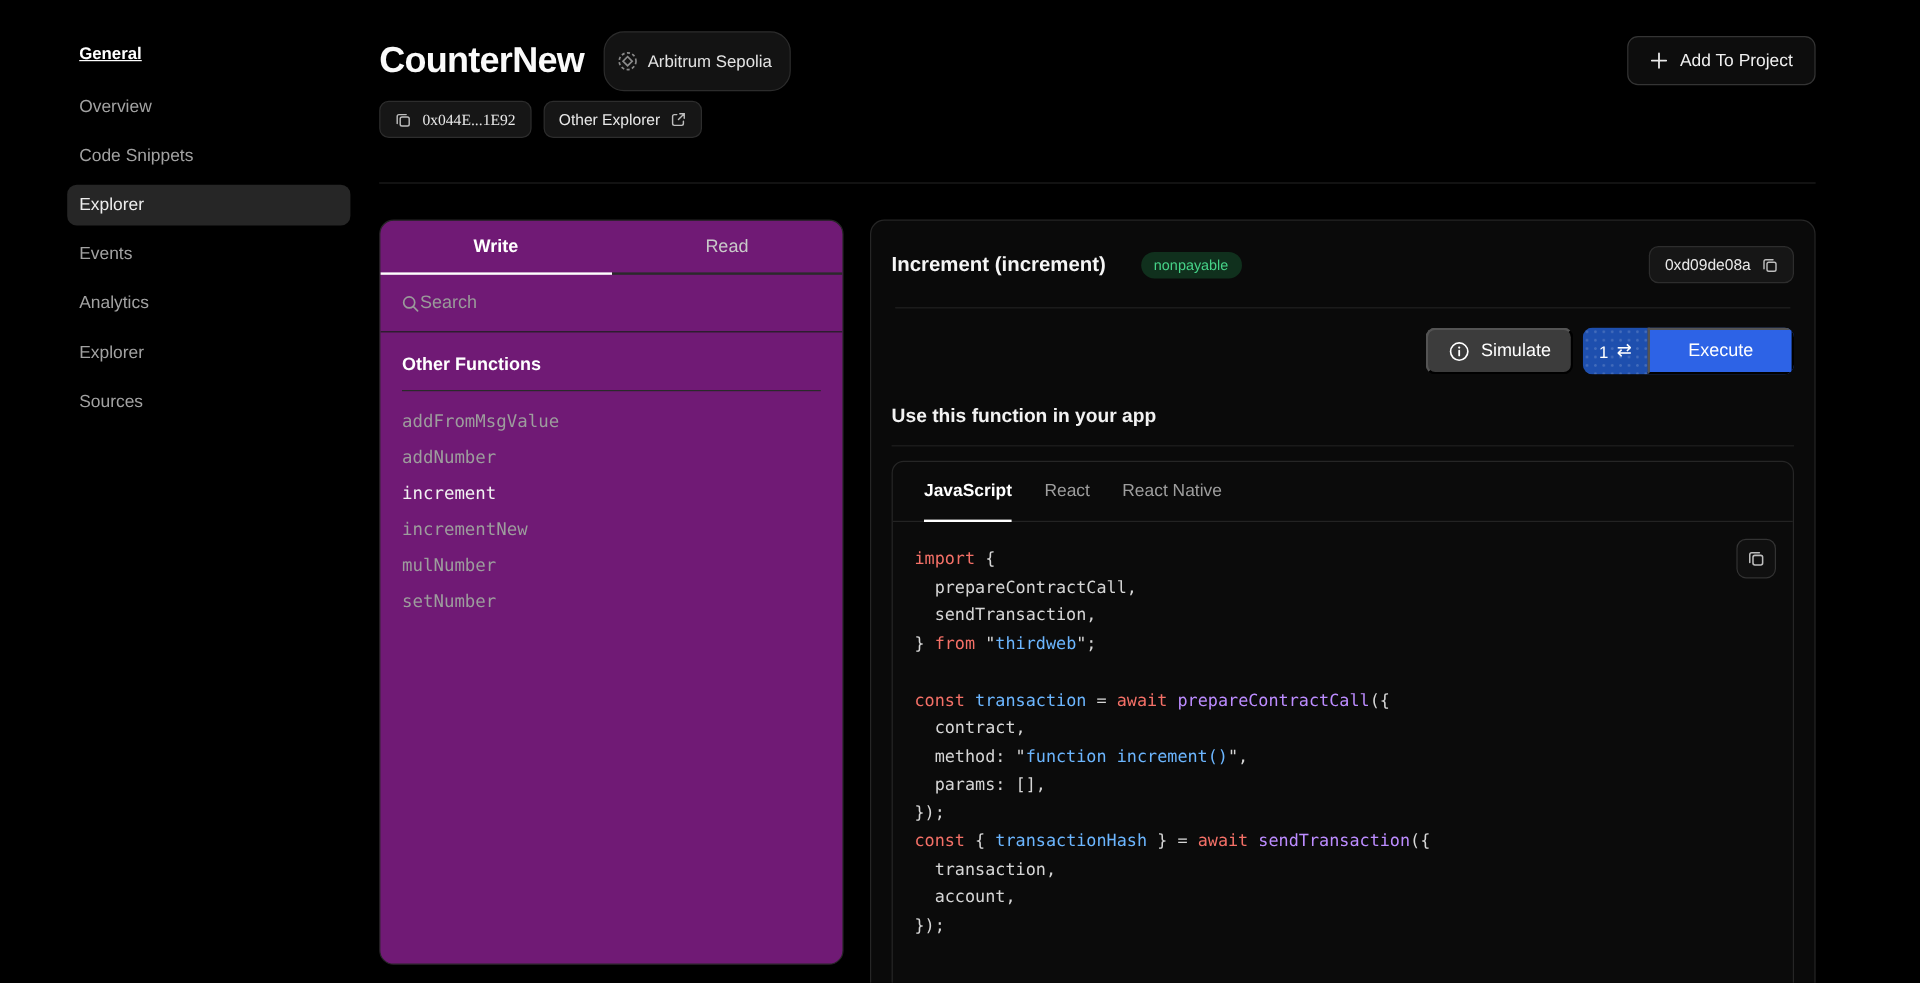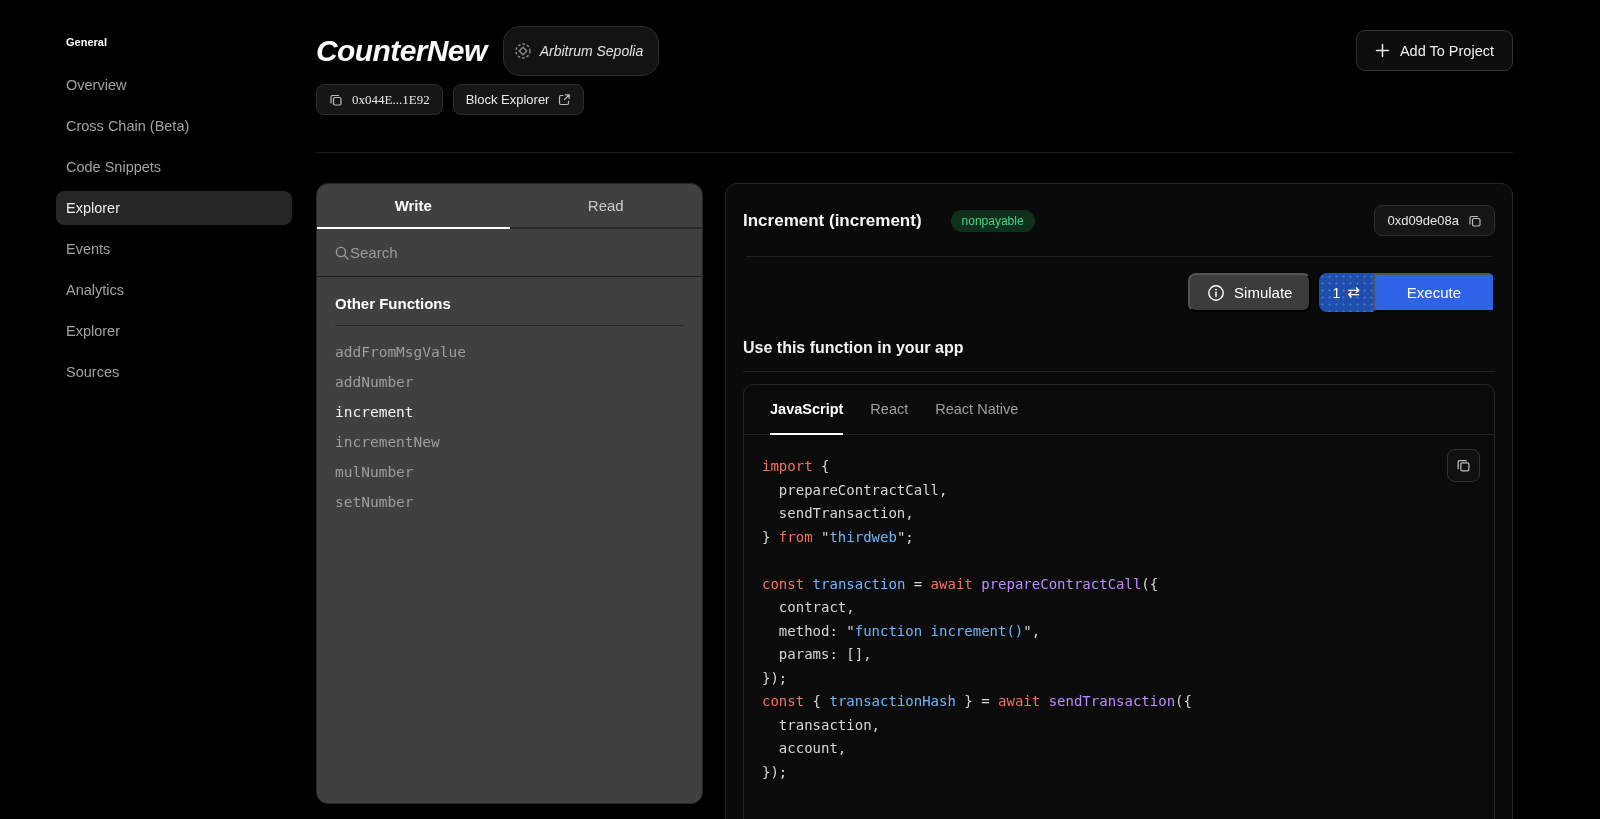--- a/index.html
+++ b/index.html
@@ -7,47 +7,47 @@
   body {
     background:#000;
     font-family:"Liberation Sans","DejaVu Sans",sans-serif;
     color:#e5e5e5;
     position:relative;
   }
   .mono { font-family:Liberation Serif, serif; }
 
   
   .sidebar { position:absolute; left:0; top:0; width:316px; height:100%; padding:36px 24px 0 56px; }
-  .sidebar-heading { font-size:11px; font-weight:700; color:#fff; margin-bottom:20px; padding-left:10px; }
+  .sidebar-heading { font-size:14px; font-weight:700; color:#fff; margin-bottom:20px; padding-left:10px;text-decoration:underline; }
   .side-item { height:34px; display:flex; align-items:center; padding:0 10px; margin-bottom:7px;
                border-radius:8px; font-size:14.5px; color:#a2a2a2; cursor:pointer; }
   .side-item.active { background:#262626; color:#ededed; }
 
   
   .main { position:absolute; left:316px; top:0; right:0; padding:30px 87px 0 0; }
   .header-top { display:flex; align-items:center; justify-content:space-between; height:41px; }
-  .title-group { display:flex; align-items:center; gap:16px;font-style:italic; }
+  .title-group { display:flex; align-items:center; gap:16px; }
   .page-title { font-size:30px; font-weight:700; letter-spacing:-0.6px; color:#fafafa; }
   .network-badge { height:50px; padding:0 15px 0 10px; border-radius:17px; background:#131313;
                    border:1px solid #2c2c2c; display:flex; align-items:center; gap:8px;
                    color:#e3e3e3; font-size:14px; cursor:pointer; }
   .add-btn { height:41px; padding:0 18px; border-radius:9px; background:#0d0d0d; border:1px solid #343434;
              color:#f0f0f0; font-size:14.5px; display:flex; align-items:center; gap:10px; cursor:pointer; }
 
   .chips-row { margin-top:13px; display:flex; gap:10px; }
   .chip { height:31px; border-radius:8px; background:#161616; border:1px solid #2d2d2d;
           display:flex; align-items:center; gap:9px; padding:0 12px; color:#e8e8e8;
           font-size:13px; cursor:pointer; }
   .header-divider { margin-top:37px; border-top:1px solid #1f1f1f; }
 
   .panels { margin-top:30px; display:flex; gap:22px; align-items:flex-start; }
 
   
   .panel-left { width:387px; height:621px; border:1px solid #262626; border-radius:12px;
-                background:#404040; overflow:hidden; flex:none; }
+                background:#701a75; overflow:hidden; flex:none; }
   .tabs-row { display:flex; height:45px; }
   .tab { flex:1; display:flex; align-items:center; justify-content:center; font-size:15px;
          color:#c9c9c9; border-bottom:2px solid #2a2a2a; cursor:pointer; }
   .tab.active { color:#fff; font-weight:600; border-bottom-color:#fff; }
   .search-row { height:48px; border-bottom:1px solid #1f1f1f; display:flex; align-items:center;
                 padding:0 17px; }
   .search-input { background:transparent; border:none; outline:none; color:#e5e5e5; font-size:15px; flex:1; }
   .search-input::placeholder { color:#9a9a9a; }
   .panel-left-body { padding:18px 18px 0; }
   .section-title { font-size:15px; font-weight:700; color:#fff; }
@@ -101,23 +101,20 @@
 </head>
 <body>
 
 <aside class="sidebar">
   <div class="sidebar-heading">General</div>
   <nav>
       <div class="side-item">
     <span>Overview</span>
   </div>
       <div class="side-item">
-    <span>Cross Chain (Beta)</span>
-  </div>
-      <div class="side-item">
     <span>Code Snippets</span>
   </div>
       <div class="side-item active">
     <span>Explorer</span>
   </div>
       <div class="side-item">
     <span>Events</span>
   </div>
       <div class="side-item">
     <span>Analytics</span>
@@ -160,21 +157,21 @@
     <div class="chip mono">
       <span class="icon">
         <svg width="14" height="14" viewBox="0 0 14 14">
             <rect x="4.5" y="4.5" width="7.5" height="7.5" rx="1.5" fill="none" stroke="#bdbdbd" stroke-width="1.2"></rect>
             <path d="M9.5 2.5h-6a1.5 1.5 0 0 0-1.5 1.5v6" fill="none" stroke="#bdbdbd" stroke-width="1.2" stroke-linecap="round"></path>
           </svg>
       </span>
       <span>0x044E...1E92</span>
     </div>
     <div class="chip">
-      <span>Block Explorer</span>
+      <span>Other Explorer</span>
       <span class="icon">
         <svg width="13" height="13" viewBox="0 0 13 13">
             <path d="M5 2.5H3a1.5 1.5 0 0 0-1.5 1.5v6A1.5 1.5 0 0 0 3 11.5h6A1.5 1.5 0 0 0 10.5 10V8" fill="none" stroke="#bdbdbd" stroke-width="1.2" stroke-linecap="round"></path>
             <path d="M7.5 1.8h3.7v3.7M11 2l-4.6 4.6" fill="none" stroke="#bdbdbd" stroke-width="1.2" stroke-linecap="round"></path>
           </svg>
       </span>
     </div>
   </div>
 
   <div class="header-divider"></div>

